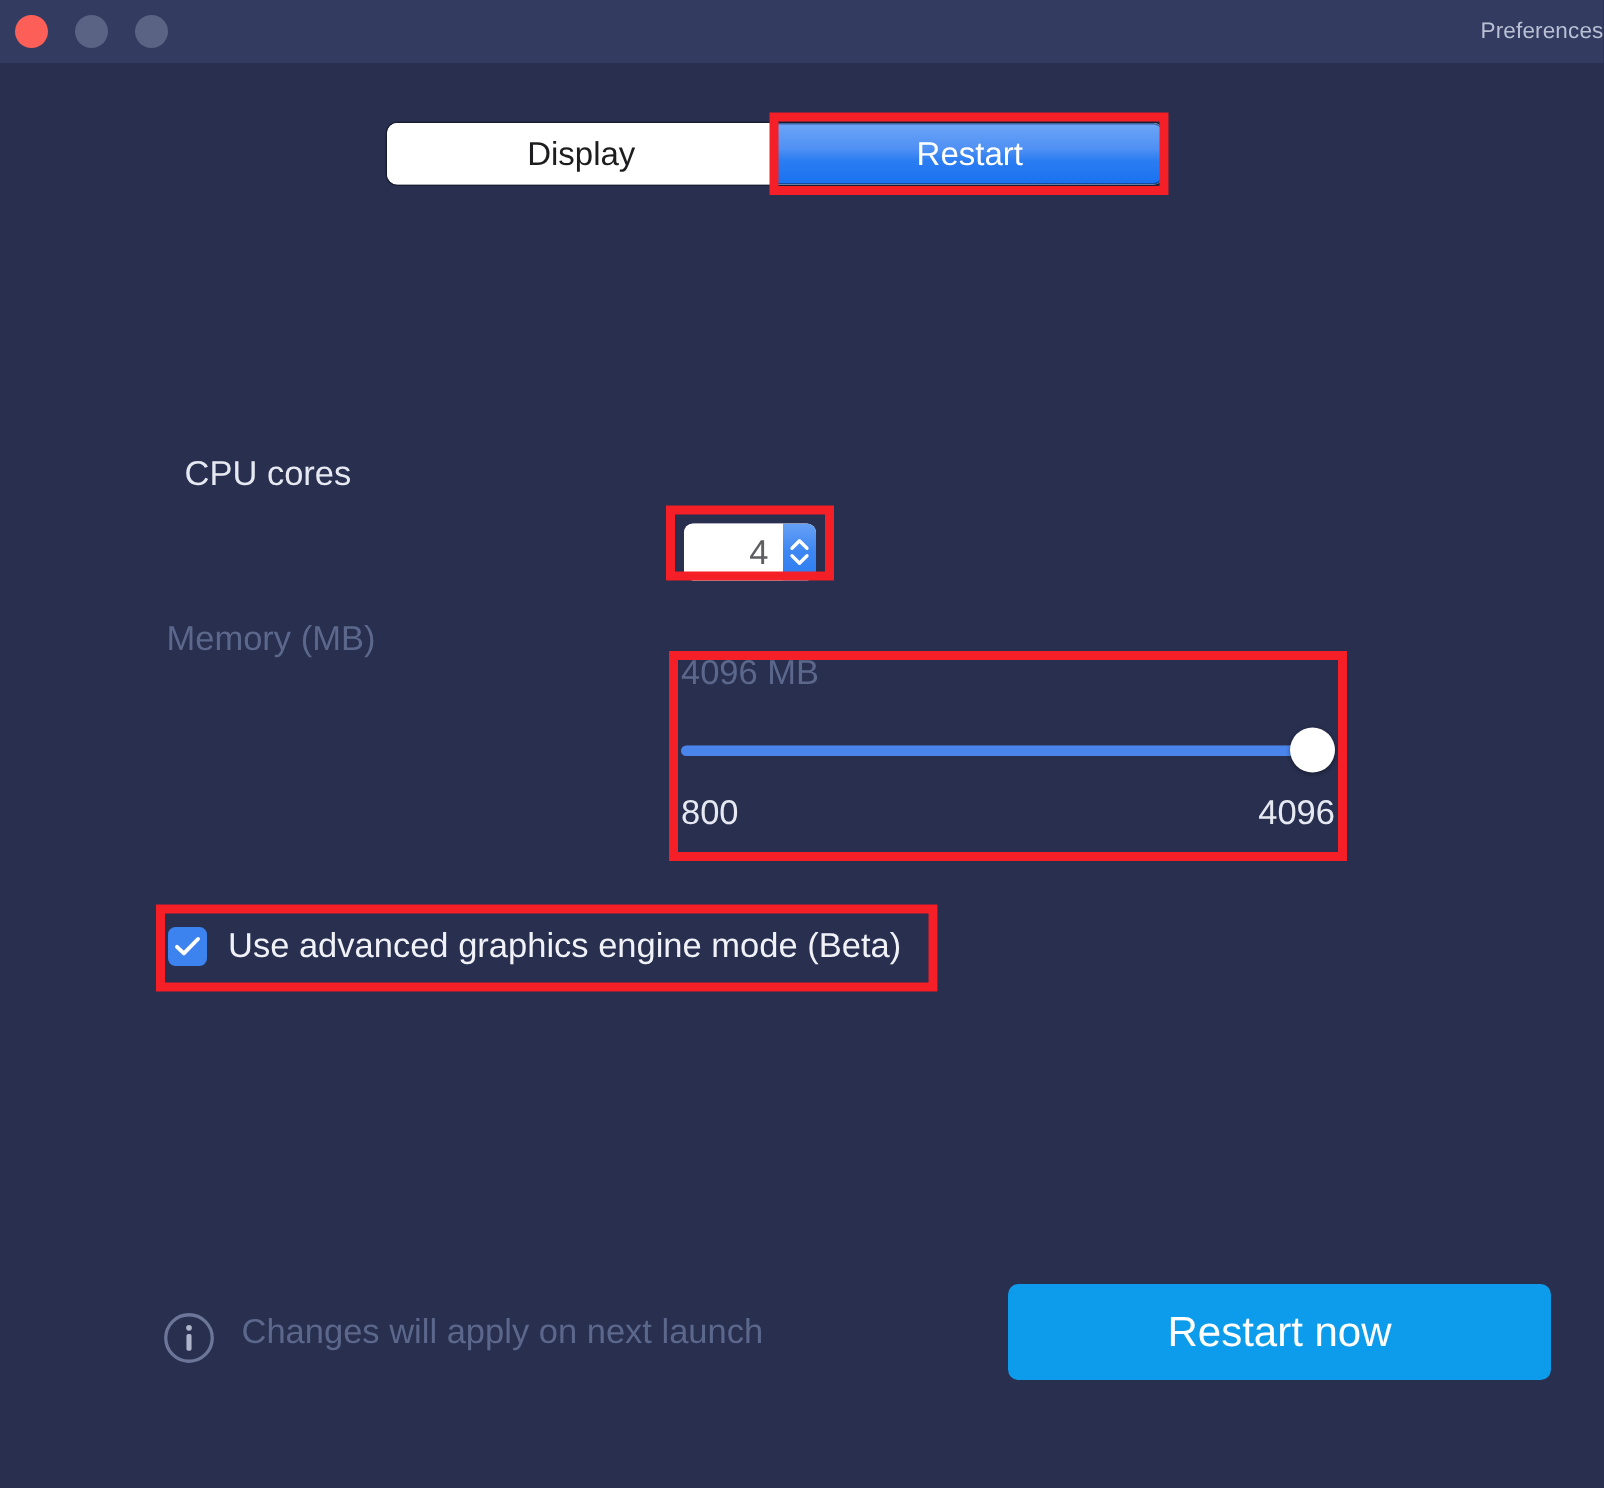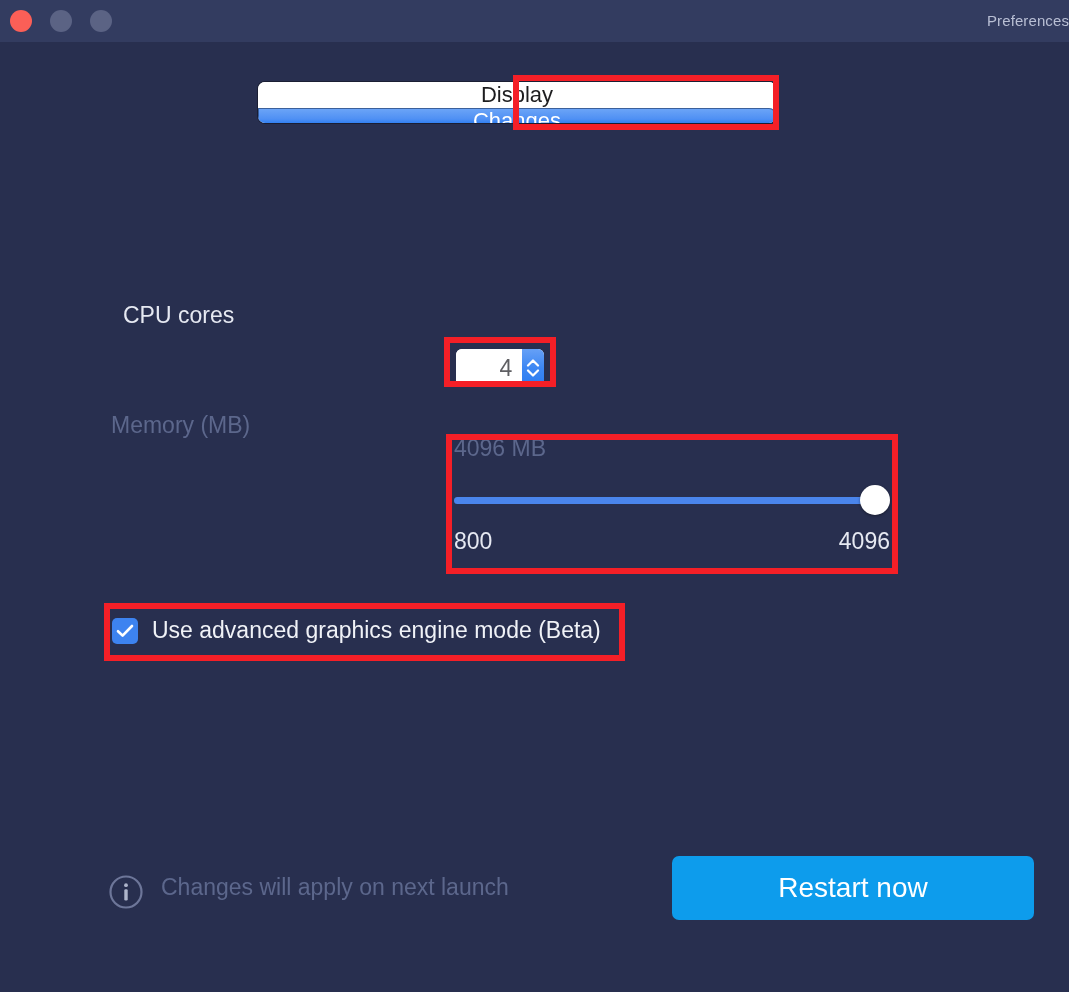--- a/index.html
+++ b/index.html
@@ -66,21 +66,20 @@
     position: absolute;
     left: 258px;
     top: 40px;
     width: 518px;
     height: 41px;
     display: flex;
     border-radius: 7px;
     overflow: hidden;
     background: #ffffff;
     box-shadow: 0 0 0 1px rgba(0,0,0,0.35);
-    flex-direction: column;
   }
   .seg {
     flex: 1 1 50%;
     display: flex;
     align-items: center;
     justify-content: center;
     font-size: 22px;
     cursor: default;
     height: 100%;
   }
@@ -303,21 +302,21 @@
     <span class="light min"></span>
     <span class="light zoom"></span>
   </div>
   <div class="window-title">Preferences</div>
 </div>
 
 <div class="content">
 
   <div class="segmented">
     <div class="seg inactive">Display</div>
-    <div class="seg active">Changes</div>
+    <div class="seg active">Restart</div>
   </div>
 
 
   <div class="row-label bright" id="label-cpu">CPU cores</div>
   <div class="spinner">
     <input class="spinner-field" type="text" value="4" style="">
     <div class="spinner-btns">
       <span class="chev">
         <svg width="14" height="8" viewBox="0 0 14 8">
             <path d="M2 6.5 L7 1.5 L12 6.5" fill="none" stroke="#ffffff" stroke-width="2.2" stroke-linecap="round" stroke-linejoin="round"></path>

